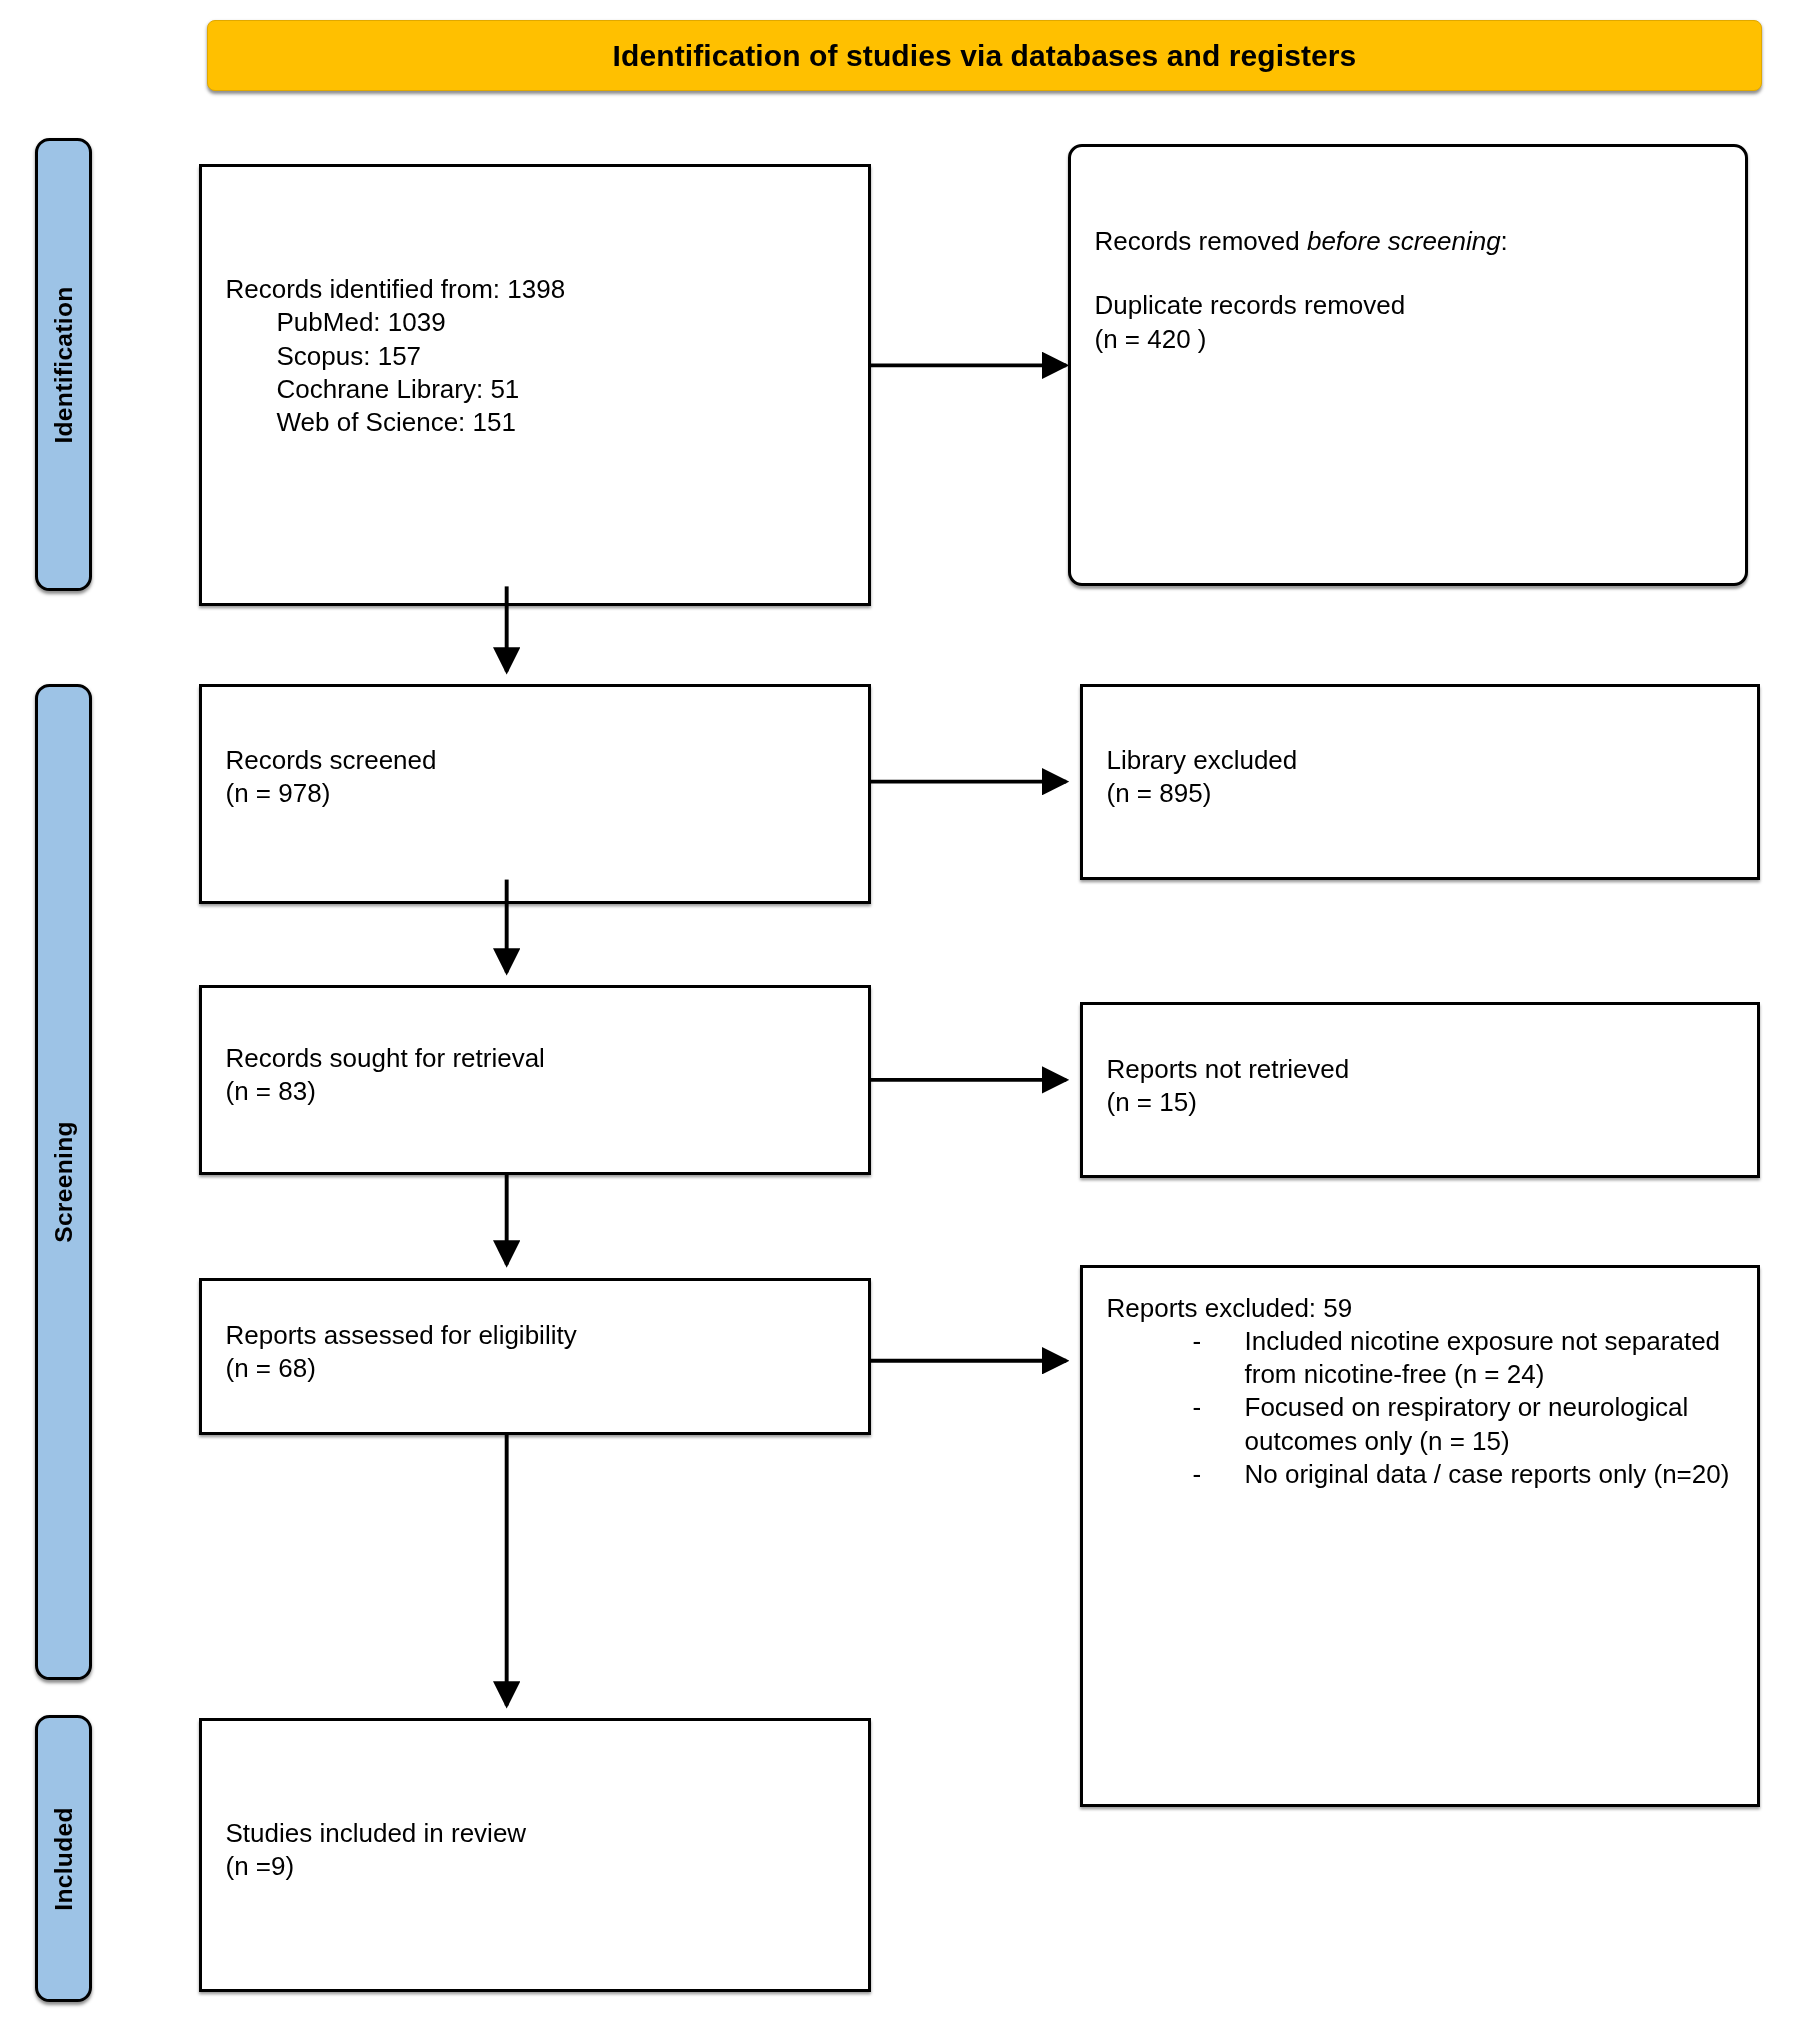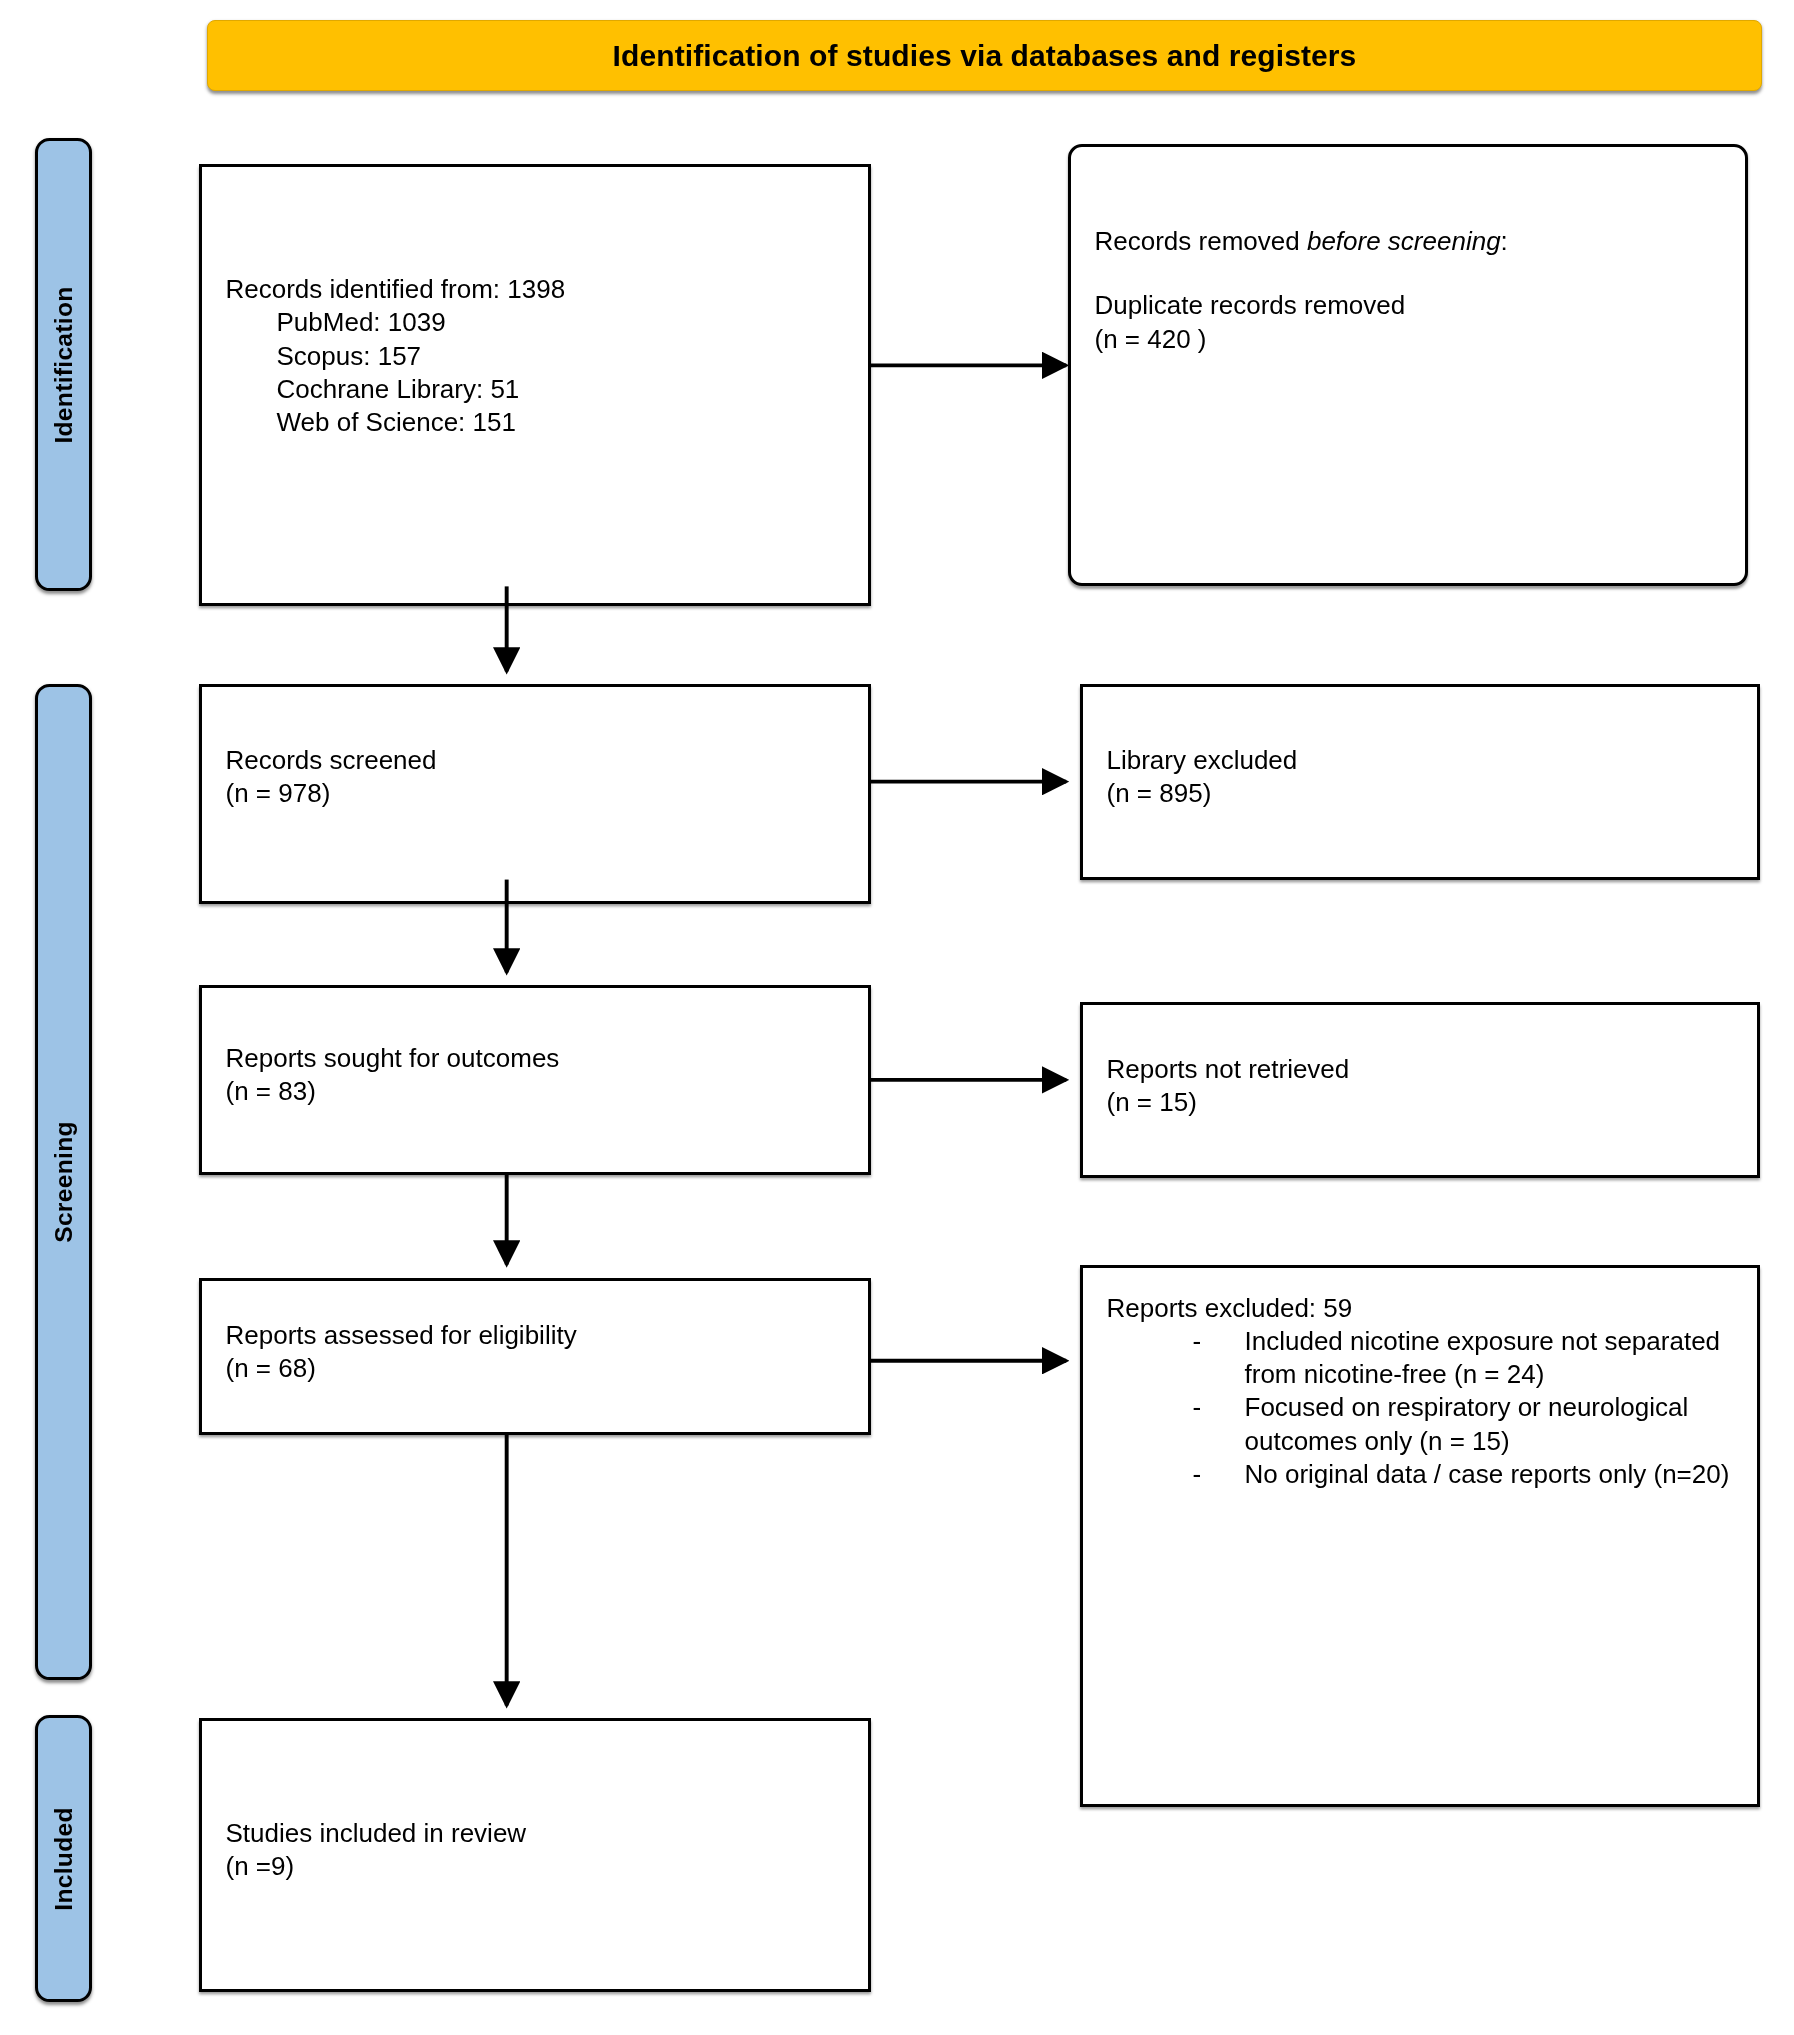--- a/index.html
+++ b/index.html
@@ -163,21 +163,21 @@
 
   <div class="box" style="left:1080px; top:684px; width:680px; height:196px;">
     <div class="box-body" style="top:57px;">
       <p>Library excluded</p>
       <p>(n = 895)</p>
     </div>
   </div>
 
   <div class="box" style="left:199px; top:985px; width:672px; height:190px;">
     <div class="box-body" style="top:54px;">
-      <p>Reports sought for outcomes</p>
+      <p>Records sought for retrieval</p>
       <p>(n = 83)</p>
     </div>
   </div>
 
   <div class="box" style="left:1080px; top:1002px; width:680px; height:176px;">
     <div class="box-body" style="top:48px;">
       <p>Reports not retrieved</p>
       <p>(n = 15)</p>
     </div>
   </div>

